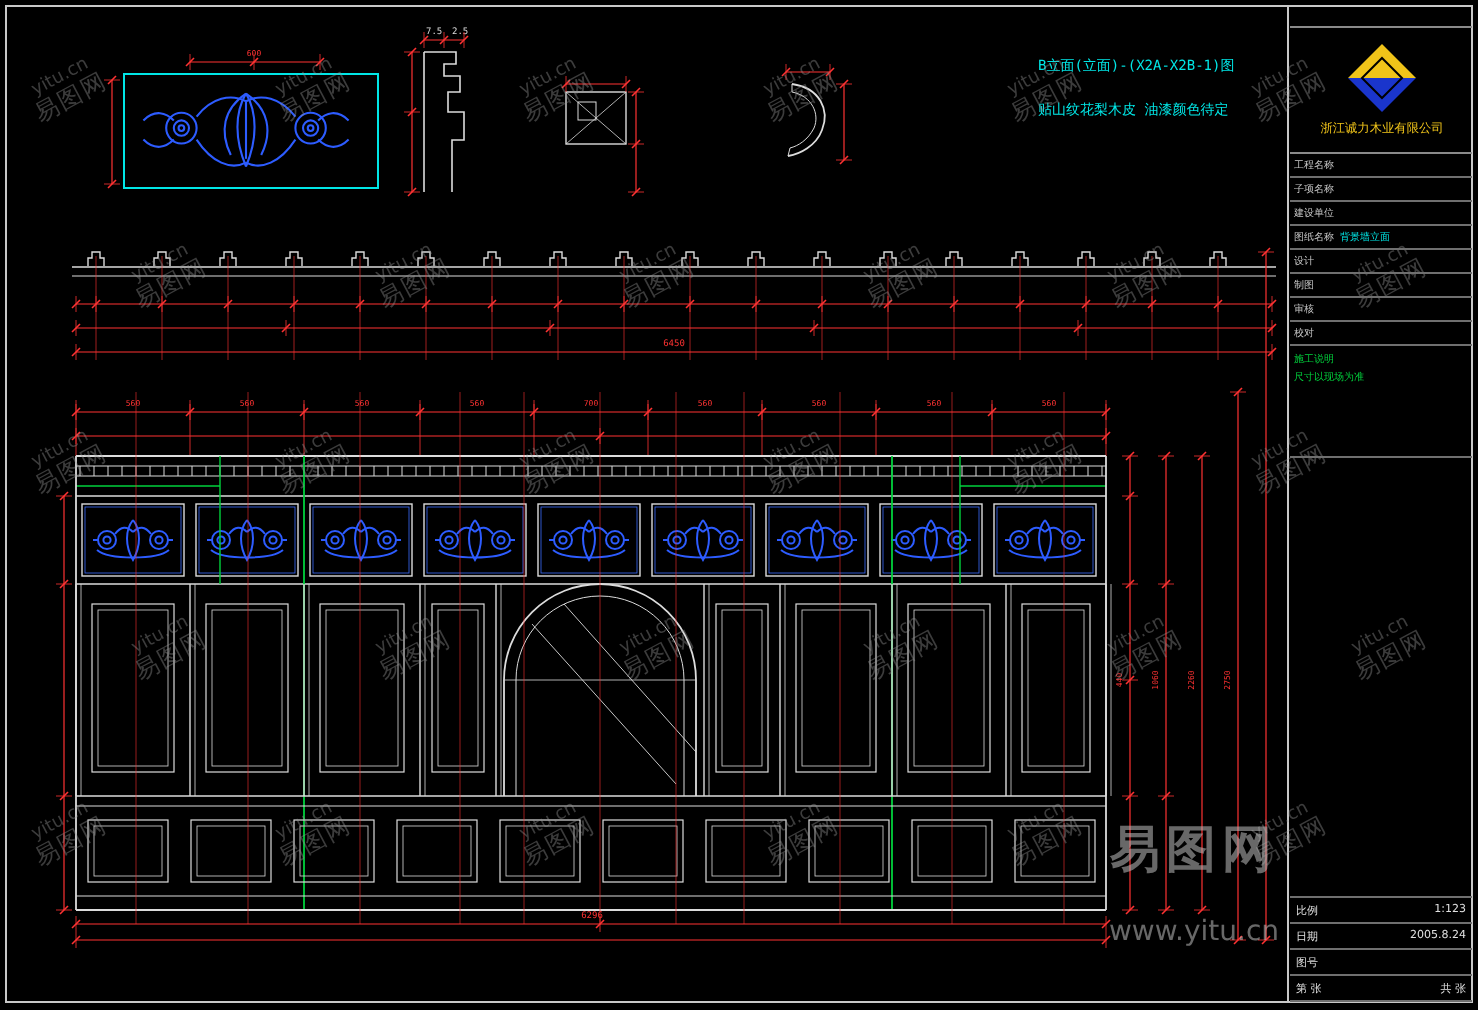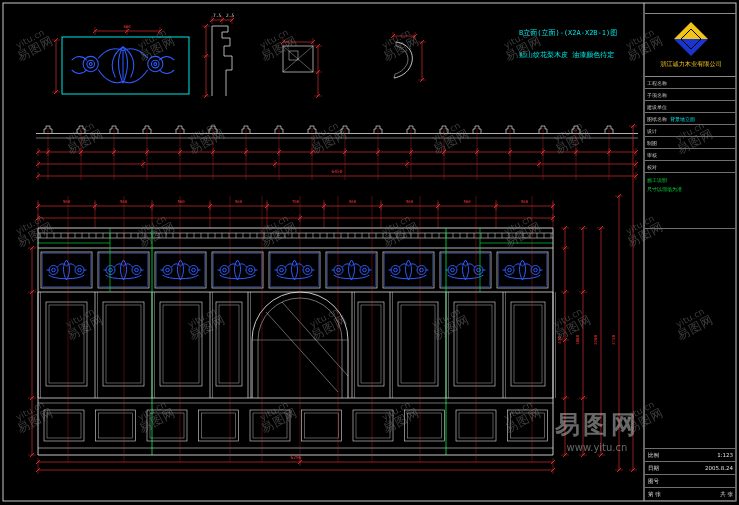--- a/index.html
+++ b/index.html
@@ -8,21 +8,21 @@
   #cad{position:absolute;left:0;top:0;}
   #cad text{font-family:"DejaVu Sans Mono",monospace;}
   #watermarks{position:absolute;left:0;top:0;width:739px;height:505px;pointer-events:none;}
   .wm{position:absolute;transform:rotate(-28deg);color:rgba(150,150,150,0.40);
       text-align:center;line-height:1.05;}
   .wm-en{display:block;font-size:9px;}
   .wm-cn{display:block;font-size:12px;letter-spacing:1px;}
   #wm-big{position:absolute;left:550px;top:408px;width:94px;text-align:center;
           color:rgba(190,190,190,0.55);pointer-events:none;}
   #wm-big .big-cn{display:block;font-size:25px;font-weight:bold;letter-spacing:3px;}
-  #wm-big .big-en{display:block;font-size:10px;margin-top:1px;}
+  #wm-big .big-en{display:block;font-size:14px;margin-top:17px;}
   
   #titleblock{position:absolute;left:645px;top:3px;width:91px;height:498px;
       display:flex;flex-direction:column;box-sizing:border-box;color:#c8c8c8;}
   .tb-top{height:10px;border-bottom:1px solid #8a8a8a;}
   .tb-logo-cell{height:62px;border-bottom:1px solid #8a8a8a;display:flex;
       flex-direction:column;align-items:center;justify-content:center;gap:2px;}
   .tb-company{color:#f0c419;font-size:7px;white-space:nowrap;transform:scale(.88);}
   .tb-row{height:12px;border-bottom:1px solid #6f6f6f;display:flex;align-items:center;
       font-size:5px;padding:0 2px;gap:3px;box-sizing:border-box;}
   .tb-label{color:#c8c8c8;white-space:nowrap;}

